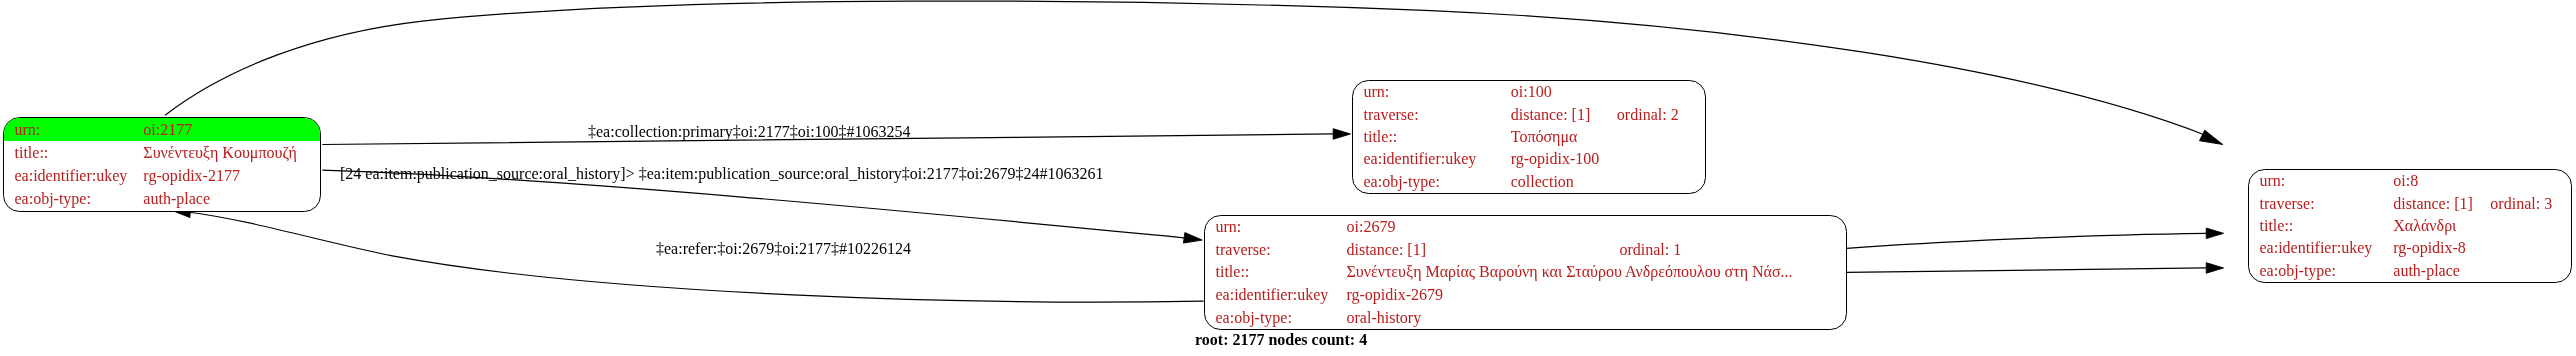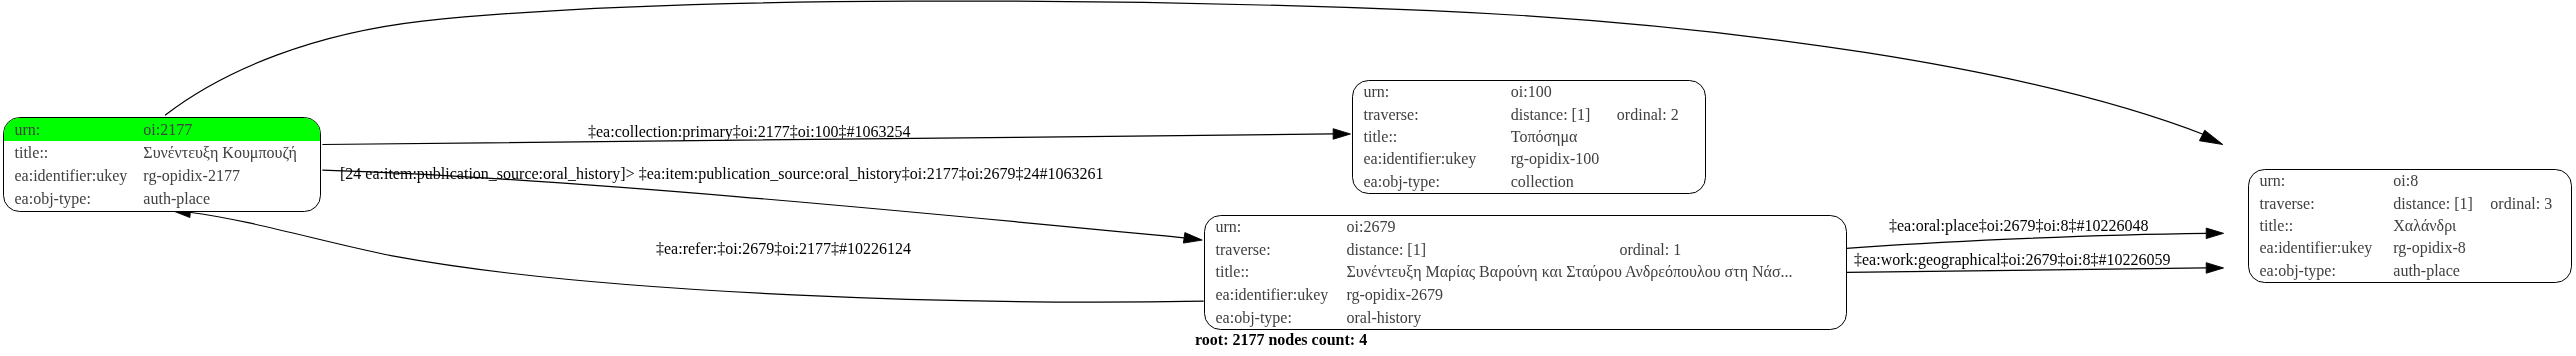--- a/index.html
+++ b/index.html
@@ -33,21 +33,21 @@
   .node-table {
     border-collapse: collapse;
     border-spacing: 0;
     width: 100%;
     height: 100%;
   }
   .node-table td {
     font-family: "Liberation Serif", "DejaVu Serif", serif;
     font-size: 16px;
     line-height: 1.0;
-    color: #404040;
+    color: #b91c1c;
     padding: 0.8px 0px;
     white-space: nowrap;
     vertical-align: middle;
   }
   td.key-cell {
     padding-left: 10.5px;
     padding-right: 6px;
   }
   td.val-cell {
     padding-right: 10.5px;
@@ -241,20 +241,18 @@
       </table>
   </div>
 
 
   <div class="edge-label" style="left:588px; top:123px;">‡ea:collection:primary‡oi:2177‡oi:100‡#1063254</div>
 
   <div class="edge-label" style="left:340px; top:165px;">[24 ea:item:publication_source:oral_history]&gt; ‡ea:item:publication_source:oral_history‡oi:2177‡oi:2679‡24#1063261</div>
 
   <div class="edge-label" style="left:656px; top:240px;text-align:right;">‡ea:refer:‡oi:2679‡oi:2177‡#10226124</div>
 
-  <div class="edge-label" style="left:1889px; top:217px;">‡ea:oral:place‡oi:2679‡oi:8‡#10226048</div>
-
-  <div class="edge-label" style="left:1854px; top:251px;">‡ea:work:geographical‡oi:2679‡oi:8‡#10226059</div>
+
 
   <div class="footer-caption" style="left:1195px; top:331px;">root: 2177 nodes count: 4</div>
 
 </div>
 
 
 </body></html>

